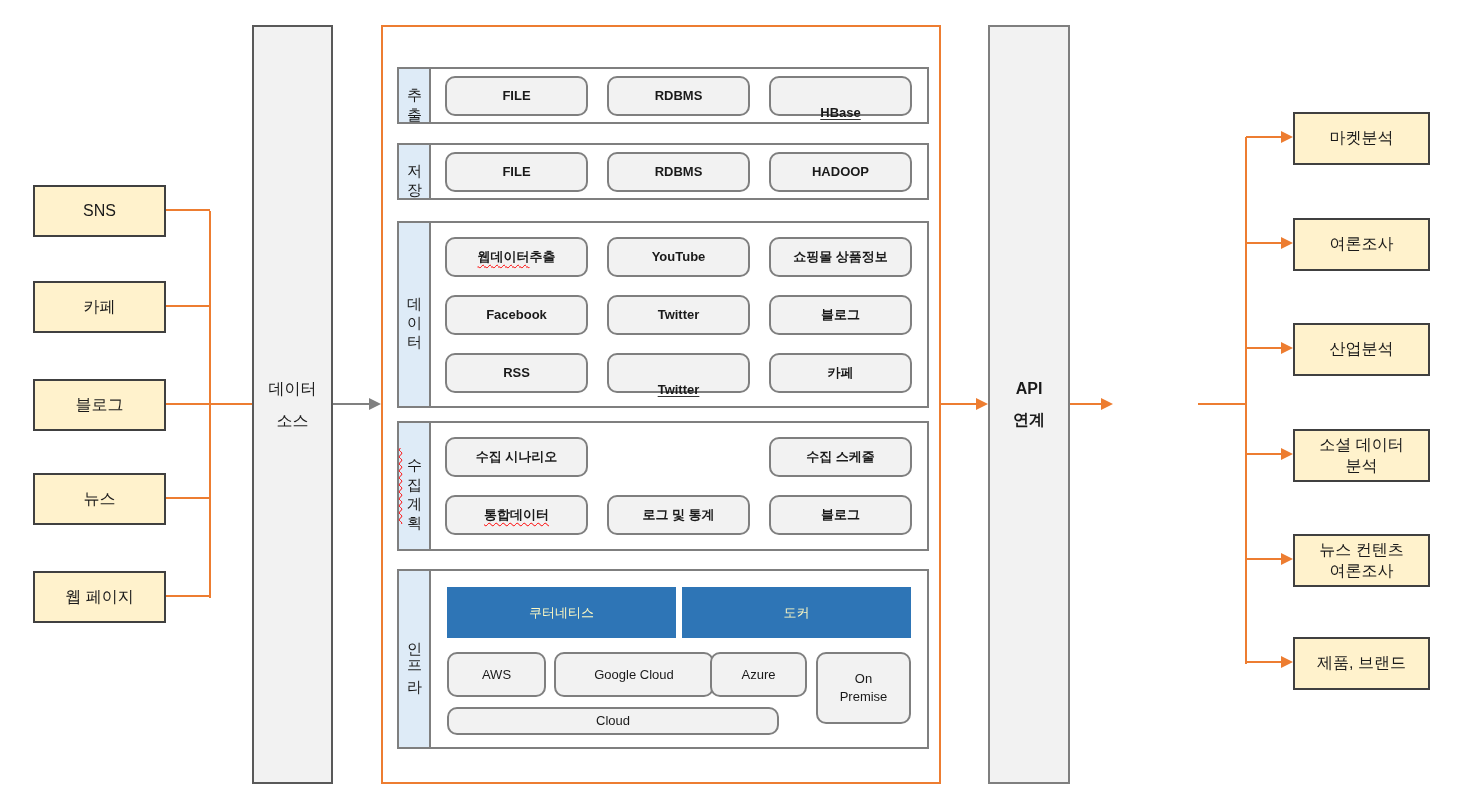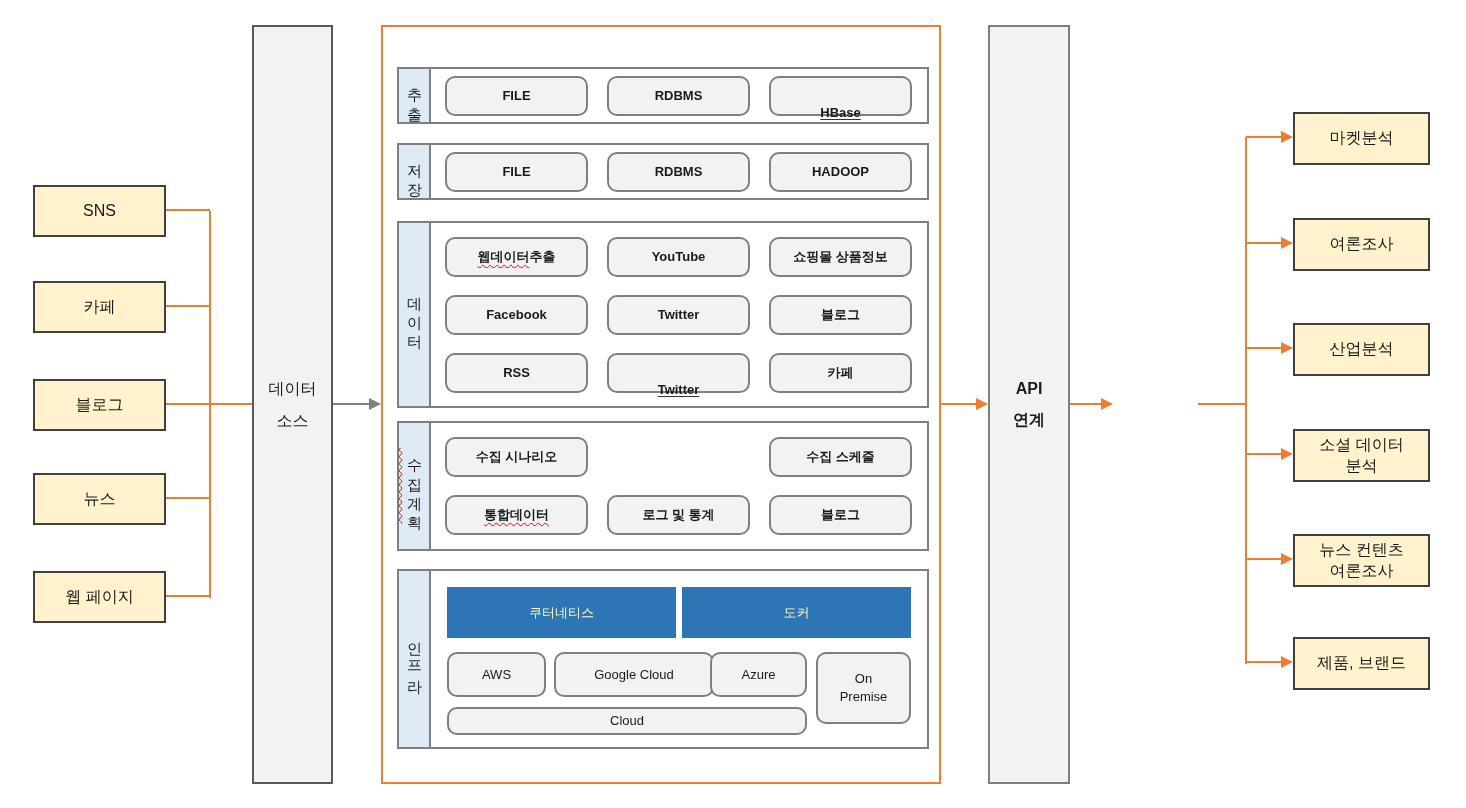--- a/index.html
+++ b/index.html
@@ -183,21 +183,21 @@
       </div>
       <div class="prow" style="top: 542px; height: 180px;">
         <div class="pstrip">인프라</div>
         <div class="blue-box" style="left: 48px; top: 16px; width: 229px; height: 51px;">쿠터네티스</div>
         <div class="blue-box" style="left: 283px; top: 16px; width: 229px; height: 51px;">도커</div>
         <div class="infra-item" style="left: 48px; top: 81px; width: 99px; height: 45px;">AWS</div>
         <div class="infra-item" style="left: 155px; top: 81px; width: 160px; height: 45px;">Google Cloud</div>
         <div class="infra-item" style="left: 311px; top: 81px; width: 97px; height: 45px;">Azure</div>
         <div class="infra-item" style="left: 417px; top: 81px; width: 95px; height: 72px;">On
 Premise</div>
-        <div class="infra-item" style="left: 48px; top: 136px; width: 360px; height: 28px;">Cloud</div>
+        <div class="infra-item" style="left: 48px; top: 136px; width: 332px; height: 28px;">Cloud</div>
       </div>
     </div>
 
   <div id="api-col" class="gcol">API
 연계</div>
 
 
   <div id="outputs-layer">
       <div class="out-box" style="top: 112px;">마켓분석</div>
       <div class="out-box" style="top: 218px;">여론조사</div>

